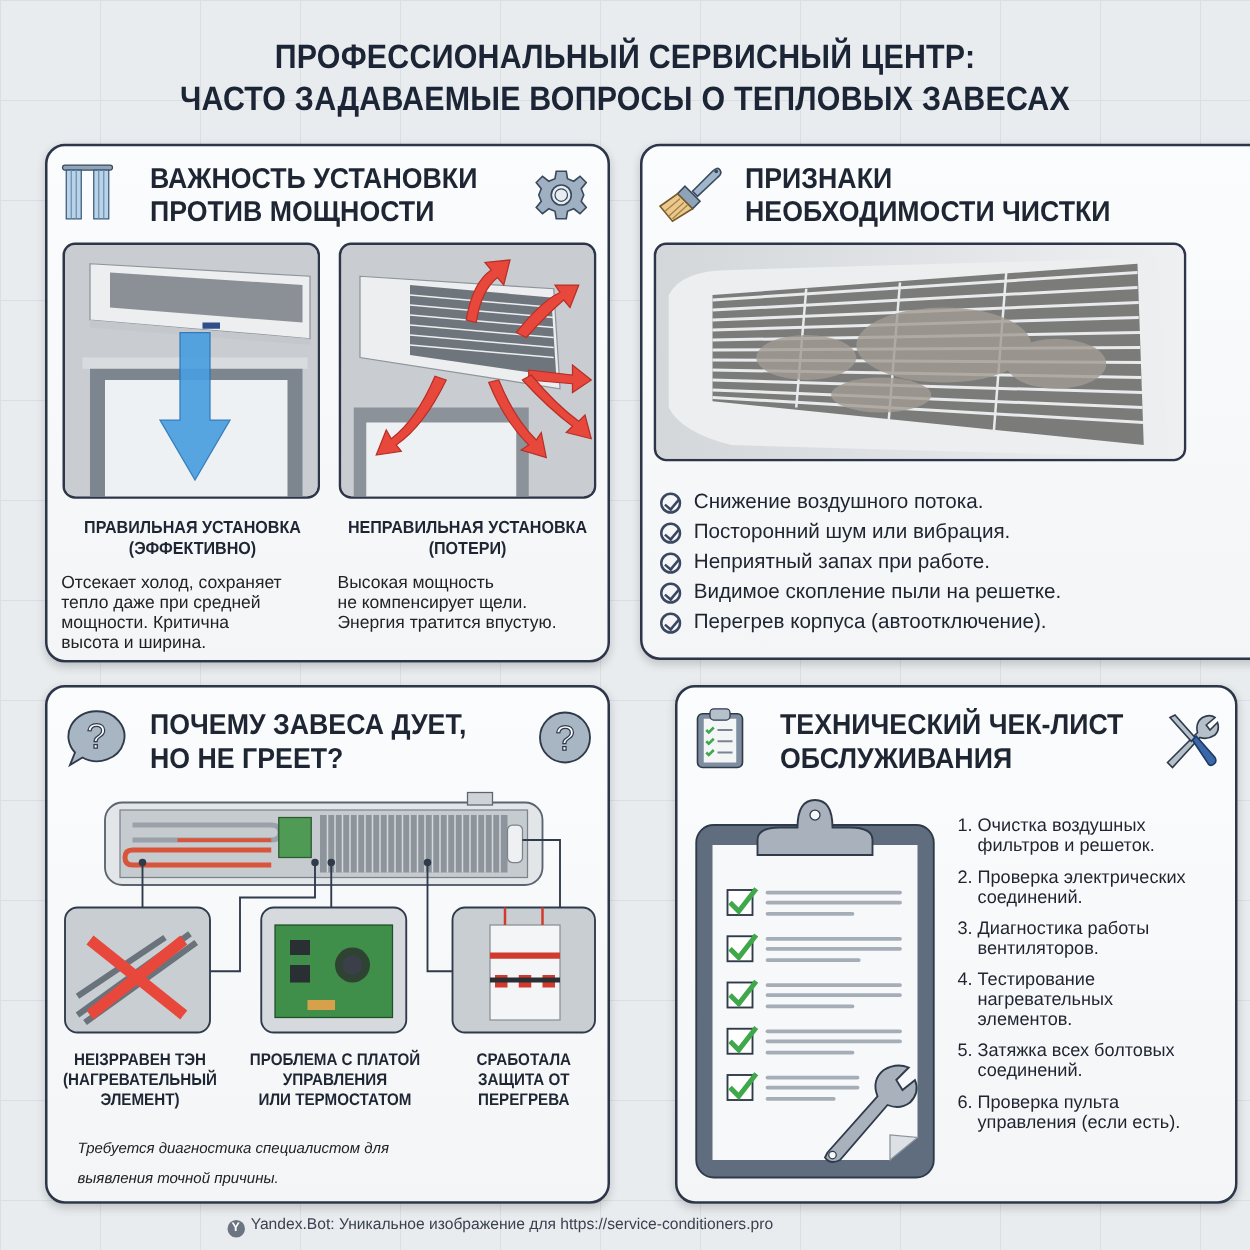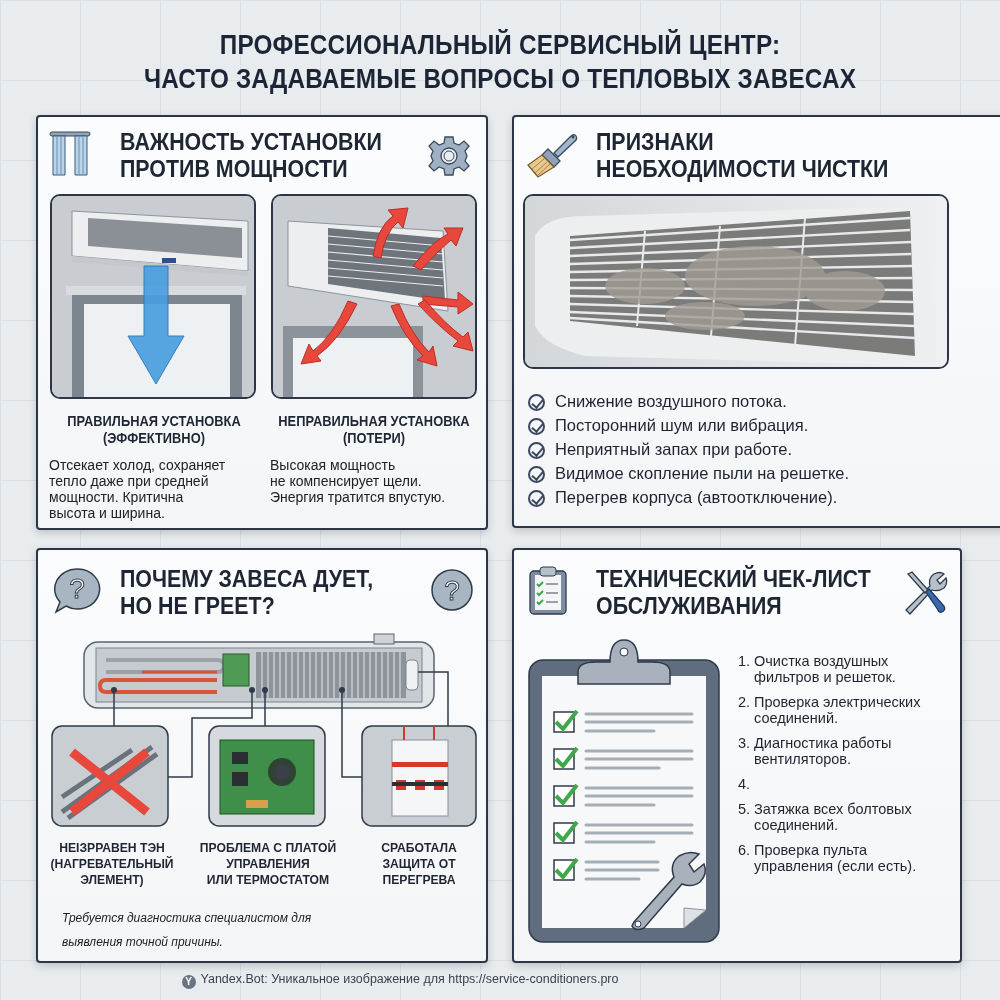--- a/index.html
+++ b/index.html
@@ -22,27 +22,27 @@
     position: absolute; left: 0; top: 28px; width: 1000px;
     text-align: center; font-weight: 700; font-size: 27px; line-height: 34px;
     color: #1c2535; letter-spacing: 0.2px;
     font-family: "Liberation Sans", sans-serif;
     transform: scaleX(0.9);
   }
   .panel {
     position: absolute;
     background: linear-gradient(180deg, #fbfcfd 0%, #f3f5f7 100%);
     border: 2px solid #2d3648;
-    border-radius: 4px;
+    border-radius: 16px;
     box-shadow: 0 3px 8px rgba(0,0,0,0.18);
   }
   #p1 { left: 36px; top: 115px; width: 452px; height: 415px; }
   #p2 { left: 512px; top: 115px; width: 536px; height: 413px; }
   #p3 { left: 36px; top: 548px; width: 452px; height: 415px; }
-  #p4 { left: 512px; top: 548px; width: 450px; height: 415px; }
+  #p4 { left: 540px; top: 548px; width: 450px; height: 415px; }
 
   .ph-title {
     position: absolute; font-weight: 700; font-size: 23px; line-height: 27px;
     color: #1f2633; text-transform: uppercase;
     transform-origin: left top; transform: scaleX(0.93);
   }
   .icon-box { position: absolute; }
 
   
   .img-box {
@@ -471,20 +471,25 @@
       </li>
     <li>
         <span class="num">3.</span>
         <span>
           <div>Диагностика работы</div>
           <div>вентиляторов.</div>
         </span>
       </li>
     <li>
         <span class="num">4.</span>
+        <span>
+          <div>Тестирование</div>
+          <div>нагревательных</div>
+          <div>элементов.</div>
+        </span>
       </li>
     <li>
         <span class="num">5.</span>
         <span>
           <div>Затяжка всех болтовых</div>
           <div>соединений.</div>
         </span>
       </li>
     <li>
         <span class="num">6.</span>

